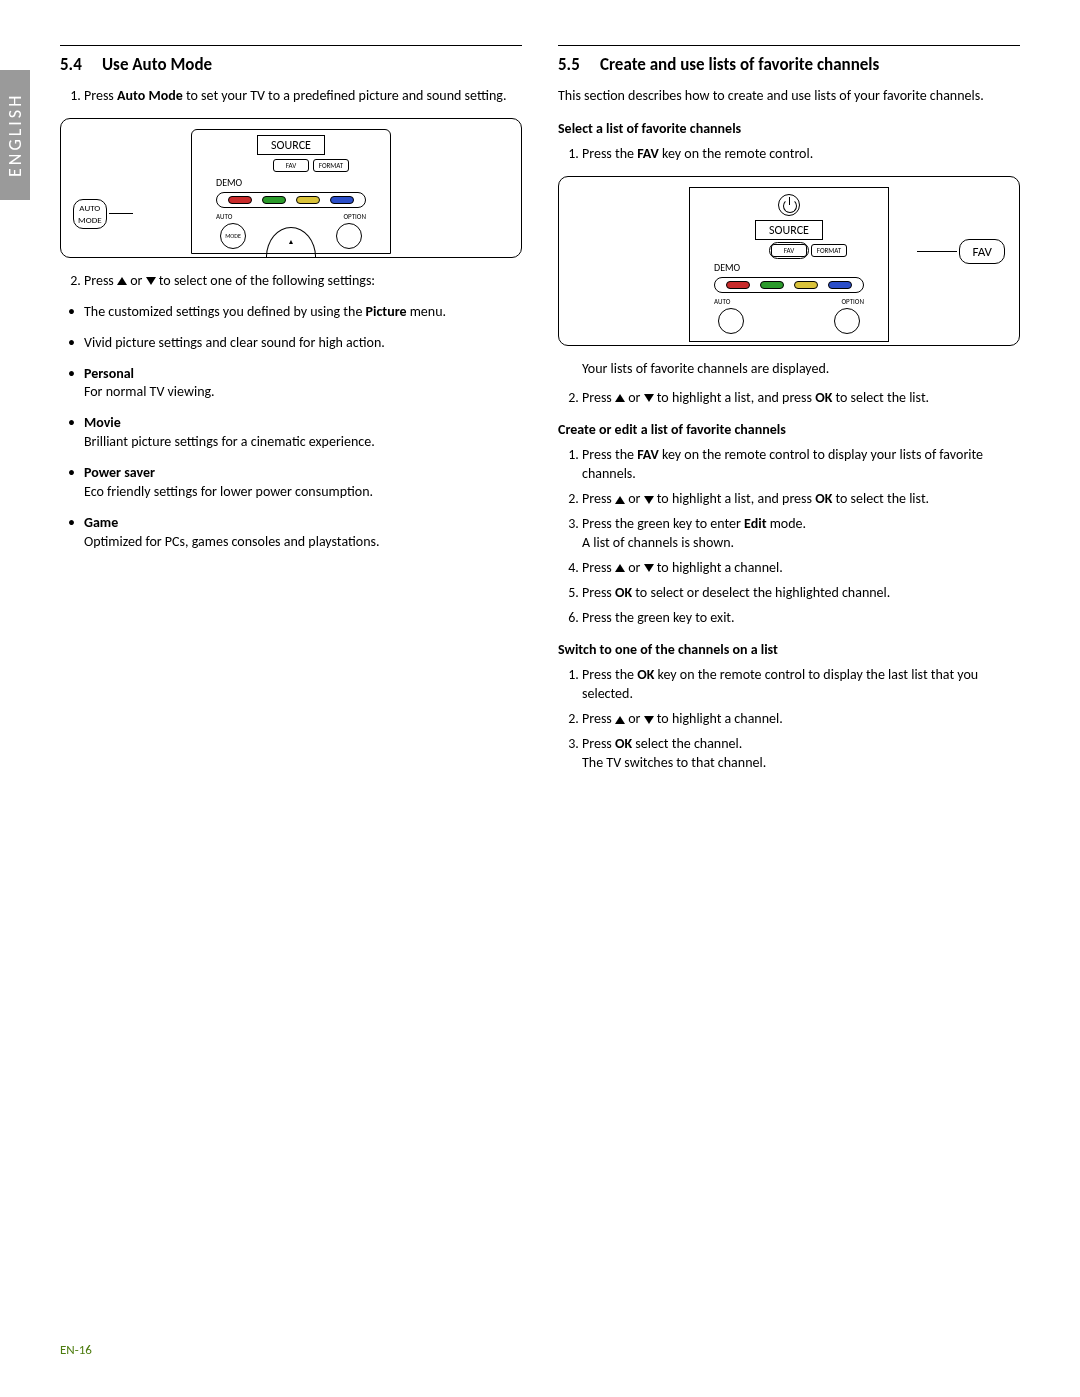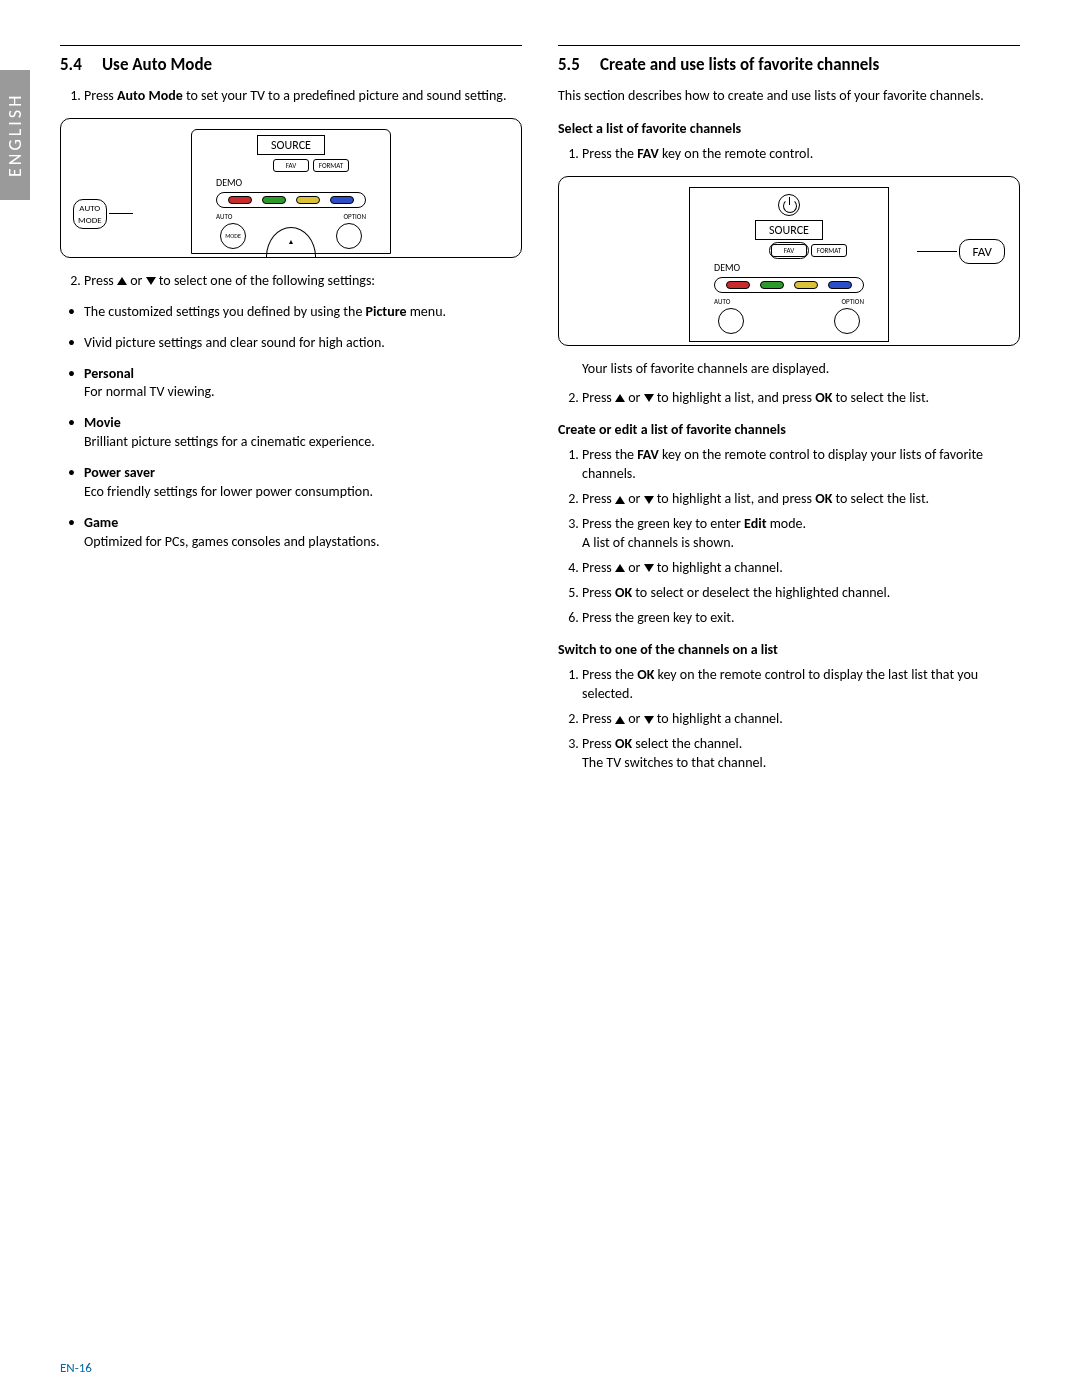--- a/index.html
+++ b/index.html
@@ -182,22 +182,22 @@
     border:1px solid #000; border-radius:10px;
   }
   .callout-right{
     position:absolute; right:14px; top:62px;
     display:flex; align-items:center; gap:2px;
   }
   .callout-right .callout-box{ font-size:13px; padding:3px 12px;}
   .demo-lbl{font-size:10px; text-align:left; width:150px; margin:0 auto 2px auto;}
   .page-num {
     position:absolute;
-    left:60px; bottom:20px;
-    font-size:13px; color:#0369a1;
+    left:60px; bottom:38px;
+    font-size:13px; color:#4d7c0f;
   }
 </style>
 </head>
 <body>
 
 <div class="lang-tab">ENGLISH</div>
 
 <div class="columns">
 
   <div class="col">

